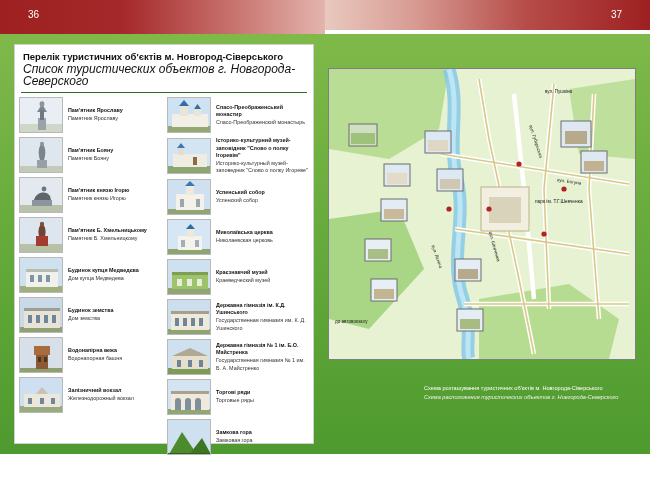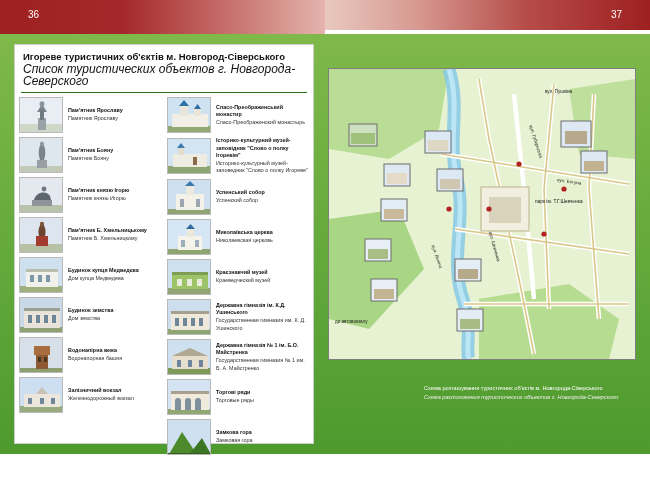--- a/index.html
+++ b/index.html
@@ -202,21 +202,21 @@
     <div class="topbar-right">
       <span class="page-num right">37</span>
     </div>
   </div>
 
   <div class="greenpanel"></div>
   <div class="bottombar"></div>
 
   <div class="leftcard">
     <div class="card-title">
-      <div class="title-ua">Игореве туристичних об'єктів м. Новгород-Сіверського</div>
+      <div class="title-ua">Перелік туристичних об'єктів м. Новгород-Сіверського</div>
       <div class="title-ru">Список туристических объектов г. Новгорода-Северского</div>
     </div>
     <div class="title-rule"></div>
 
     <div class="columns">
 
       <div class="col col-left">
 
         <div class="entry">
           <div class="thumb">

